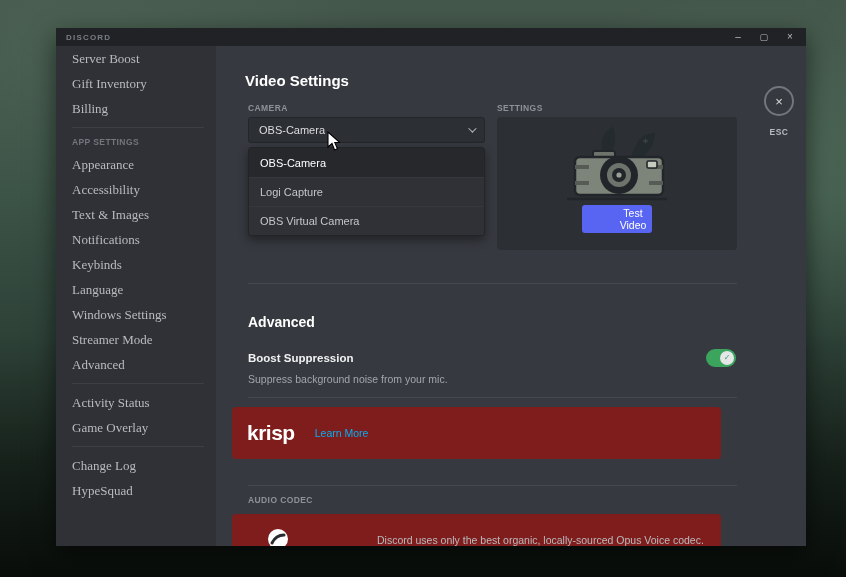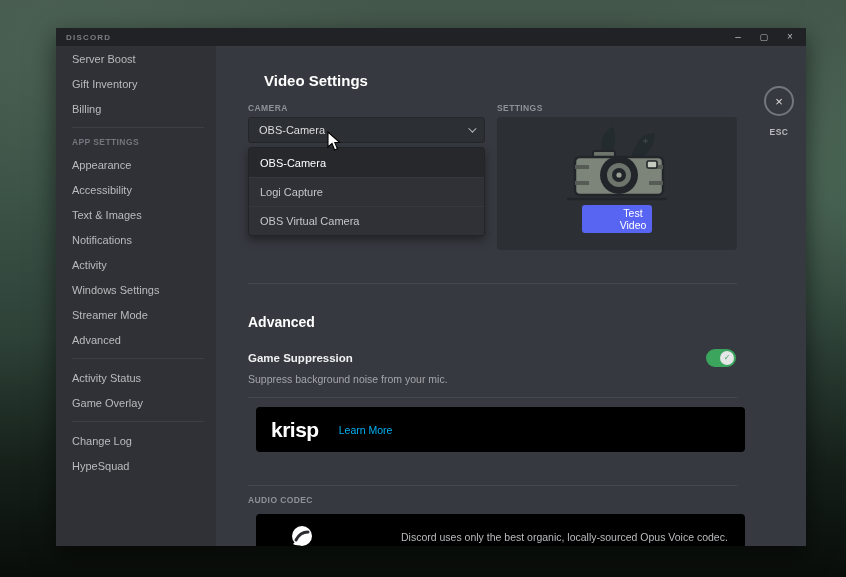--- a/index.html
+++ b/index.html
@@ -18,30 +18,30 @@
             background:#36393f; box-shadow:0 8px 24px rgba(0,0,0,.55); overflow:hidden; }
   .titlebar { position:absolute; left:0; top:0; width:100%; height:18px; background:#202225;
               display:flex; align-items:center; padding:0 10px;gap:36px; }
   .titlebar .app-title { font-size:8px; font-weight:bold; letter-spacing:1.2px; color:#7a7e85; }
   .win-controls { margin-left:auto; display:flex; align-items:center; gap:14px; }
   .win-btn { color:#b9bbbe; font-size:10px; line-height:18px; width:12px; text-align:center; cursor:default; }
   .win-btn.maxi { font-size:9px; }
 
   
   .sidebar { position:absolute; left:0; top:18px; width:160px; height:500px; background:#2f3136; }
-  .side-item { height:25px; display:flex; align-items:center; font-size:11px; color:#b9bbbe;
-               margin:0 9px 0 4px; padding-left:12px; border-radius:4px; cursor:pointer; }
+  .side-item { height:25px; display:flex; align-items:center; font-size:13px; color:#b9bbbe;
+               margin:0 9px 0 4px; padding-left:12px; border-radius:4px; cursor:pointer;font-family:Liberation Serif, serif; }
   .side-item.selected { background:#454950; color:#ffffff; }
   .side-header { height:16px; margin-top:0; margin-bottom:2px; display:flex; align-items:center;
                  padding-left:16px; font-size:8.5px; font-weight:bold; letter-spacing:.4px; color:#72767d; }
   .side-divider { height:1px; background:rgba(255,255,255,.07); margin:6px 12px 6px 16px; }
 
   
   .main { position:absolute; left:160px; top:18px; width:590px; height:500px; background:#36393f; }
-  .page-title { position:absolute; left:48px; top:26px; font-size:15px; font-weight:bold; color:#ffffff; }
+  .page-title { position:absolute; left:29px; top:26px; font-size:15px; font-weight:bold; color:#ffffff; }
   .field-label { position:absolute; font-size:8.5px; font-weight:bold; letter-spacing:.4px; color:#8e9297; }
   .lbl-camera { left:32px; top:57px; }
   .lbl-preview { left:281px; top:57px; }
   .lbl-codec { left:32px; top:449px; }
 
   .select-box { position:absolute; left:32px; top:71px; width:237px; height:26px; background:#2c2f33;
                 border:1px solid #24262a; border-radius:3px; display:flex; align-items:center;
                 padding:0 10px; cursor:pointer; }
   .select-box .value { font-size:11px; color:#dcddde; }
   .chevron { margin-left:auto; width:6px; height:6px; border-right:1.6px solid #b9bbbe;
@@ -73,21 +73,21 @@
   .advanced-title { position:absolute; left:32px; top:268px; font-size:14px; font-weight:bold; color:#ffffff; }
   .ns-label { position:absolute; left:32px; top:306px; font-size:11.5px; font-weight:bold; color:#f0f1f2; }
   .ns-desc { position:absolute; left:32px; top:327px; font-size:10.5px; color:#a3a6aa; }
 
   .toggle { position:absolute; left:490px; top:303px; width:30px; height:18px; border-radius:9px;
             cursor:pointer; }
   .toggle .knob { position:absolute; right:2px; top:2px; width:14px; height:14px; border-radius:50%;
                   background:#e4e6e8; display:flex; align-items:center; justify-content:center;
                   font-size:8px; line-height:1; }
 
-  .card { position:absolute; left:40px; width:489px; height:45px; background:#000000; border-radius:4px; }
+  .card { position:absolute; left:16px; width:489px; height:52px; background:#7f1d1d; border-radius:4px; }
   .krisp-card { top:361px; display:flex; align-items:center; padding-left:15px; }
   .krisp-logo { font-size:21px; font-weight:bold; color:#ffffff; letter-spacing:-.5px; }
   .learn-more { margin-left:20px; font-size:10.5px; text-decoration:none; cursor:pointer; }
   .opus-card { top:468px; display:flex; align-items:center; padding-left:33px;gap:28px; }
   .opus-text { margin-left:58px; font-size:10.5px; color:#b9bbbe; }
 
   .cursor { position:absolute; left:327px; top:131px; z-index:50; pointer-events:none; }
 </style>
 </head>
 <body>
@@ -106,21 +106,22 @@
   <div class="sidebar">
     <div class="side-item">Server Boost</div>
     <div class="side-item">Gift Inventory</div>
     <div class="side-item">Billing</div>
     <div class="side-divider"></div>
     <div class="side-header">APP SETTINGS</div>
     <div class="side-item">Appearance</div>
     <div class="side-item">Accessibility</div>
     <div class="side-item">Text &amp; Images</div>
     <div class="side-item">Notifications</div>
-    <div class="side-item">Activity</div>
+    <div class="side-item">Keybinds</div>
+    <div class="side-item">Language</div>
     <div class="side-item">Windows Settings</div>
     <div class="side-item">Streamer Mode</div>
     <div class="side-item">Advanced</div>
     <div class="side-divider"></div>
     <div class="side-item">Activity Status</div>
     <div class="side-item">Game Overlay</div>
     <div class="side-divider"></div>
     <div class="side-item">Change Log</div>
     <div class="side-item">HypeSquad</div>
   </div>
@@ -165,21 +166,21 @@
     </div>
 
     <div class="esc-wrap">
       <div class="esc-circle">×</div>
       <div class="esc-label">ESC</div>
     </div>
 
     <div class="divider div-1"></div>
     <div class="advanced-title">Advanced</div>
 
-    <div class="ns-label">Game Suppression</div>
+    <div class="ns-label">Boost Suppression</div>
     <div class="toggle" style="background: rgb(59, 165, 93);">
       <span class="knob" style="color: rgb(59, 165, 93);">✓</span>
     </div>
     <div class="ns-desc">Suppress background noise from your mic.</div>
 
     <div class="divider div-2"></div>
 
     <div class="card krisp-card">
       <span class="krisp-logo">krisp</span>
       <a class="learn-more" style="color: rgb(0, 176, 244);">Learn More</a>

